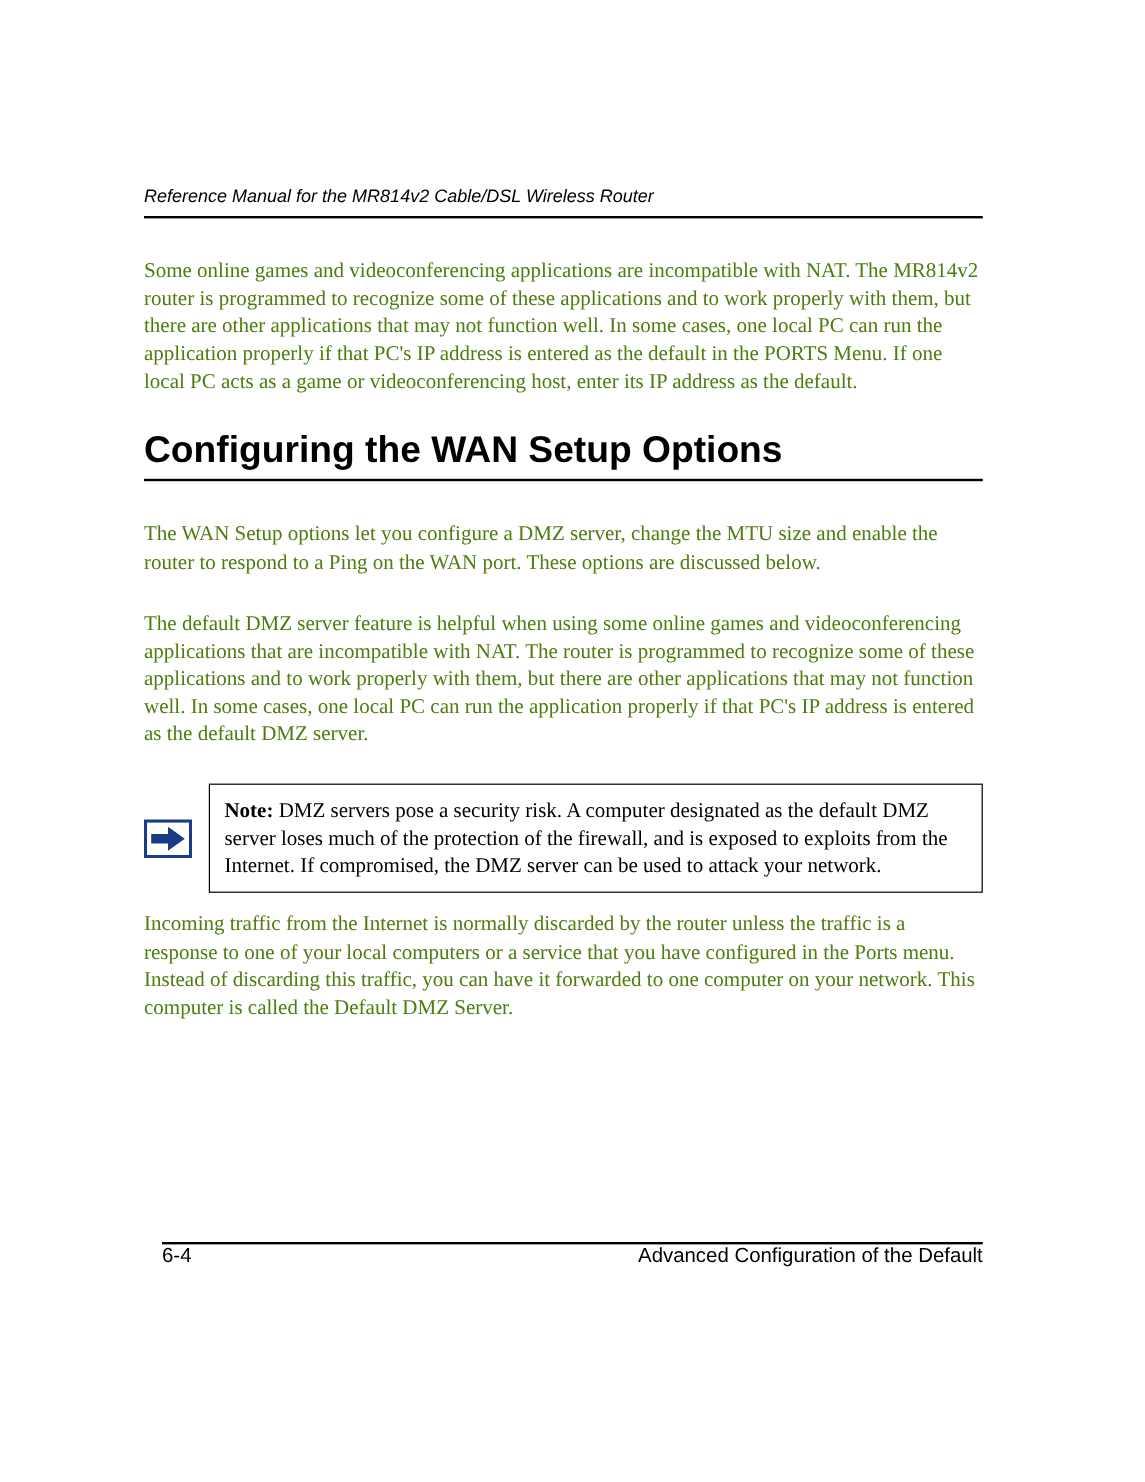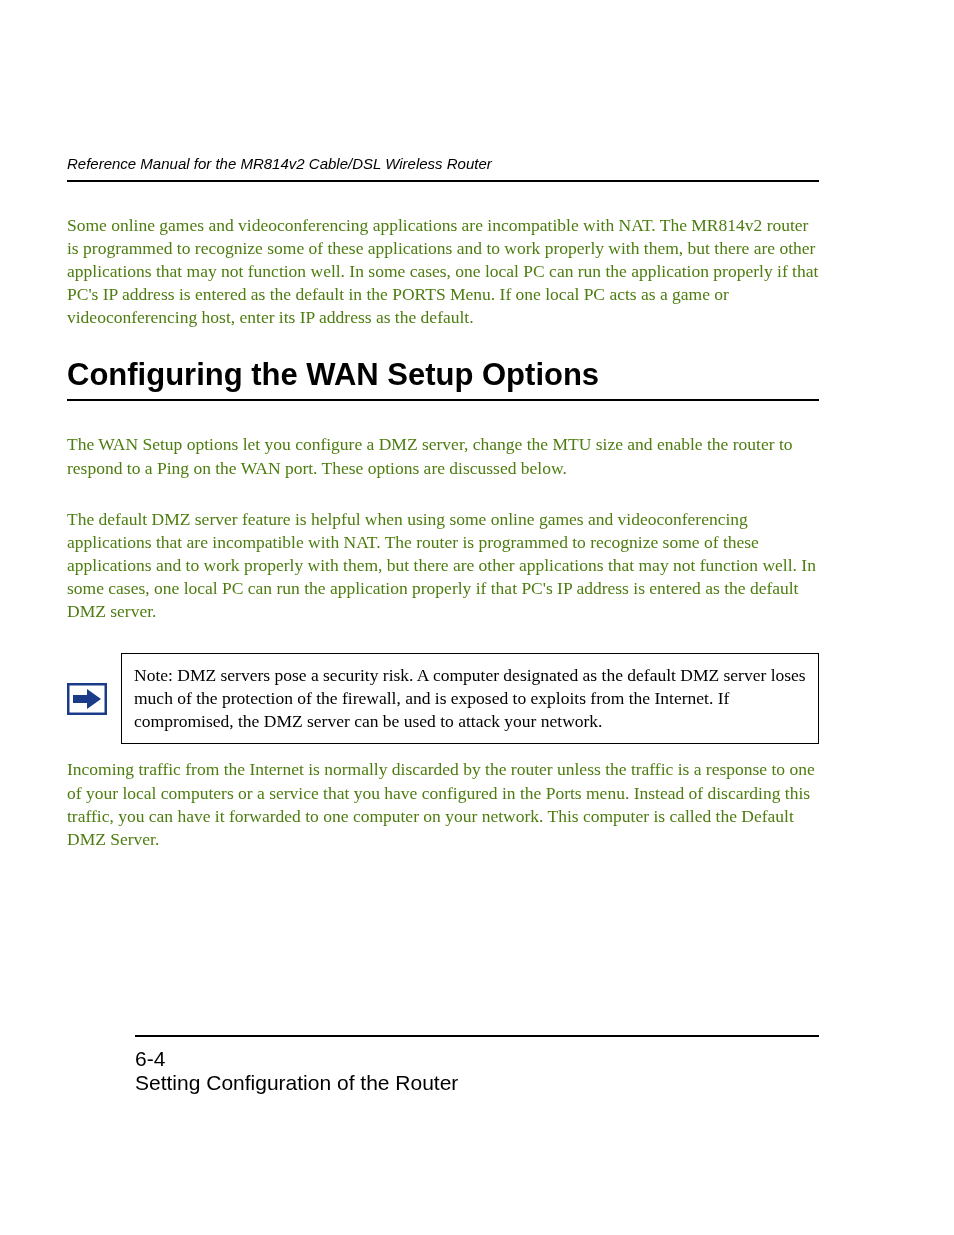--- a/index.html
+++ b/index.html
@@ -8,21 +8,21 @@
       box-sizing: border-box;
     }
     body {
       width: 954px;
       height: 1235px;
       background: #ffffff;
       font-family: 'Times New Roman', Times, serif;
       position: relative;
     }
     .page {
-      padding: 155px 135px 0 67px;
+      padding: 155px 135px 0 120px;
     }
     .header-title {
       font-family: Arial, Helvetica, sans-serif;
       font-style: italic;
       font-size: 15px;
       color: #000;
       padding-bottom: 8px;
       border-bottom: 2px solid #000;
       margin-bottom: 32px;
     }
@@ -64,34 +64,32 @@
       justify-content: flex-start;
     }
     .note-box {
       border: 1.5px solid #000;
       padding: 10px 12px;
       flex: 1;
       font-size: 17.5px;
       line-height: 1.32;
     }
     .note-label {
-      font-weight: normal;
+      font-weight: bold;
     }
     .footer {
       position: absolute;
       left: 135px;
       right: 135px;
       top: 1035px;
       border-top: 2px solid #000;
-      padding-top: 10px;
       display: flex;
       justify-content: space-between;
       font-family: Arial, Helvetica, sans-serif;
-      font-size: 21px;
-      flex-direction: column;
+      font-size: 17px;
     }
     .note-icon-svg {
       width: 40px;
       height: 32px;
     }
   </style>
 </head>
 <body>
 
 <div class="page">
@@ -116,14 +114,14 @@
     <div class="note-box">
       <span class="note-label">Note:</span><span> DMZ servers pose a security risk. A computer designated as the default DMZ server loses much of the protection of the firewall, and is exposed to exploits from the Internet. If compromised, the DMZ server can be used to attack your network.</span>
     </div>
   </div>
 
   <p class="body-para">Incoming traffic from the Internet is normally discarded by the router unless the traffic is a response to one of your local computers or a service that you have configured in the Ports menu. Instead of discarding this traffic, you can have it forwarded to one computer on your network. This computer is called the Default DMZ Server.</p>
 </div>
 
 <div class="footer">
   <span>6-4</span>
-  <span>Setting Configuration of the Router</span>
+  <span>Advanced Configuration of the Default</span>
 </div>
 
 </body></html>

